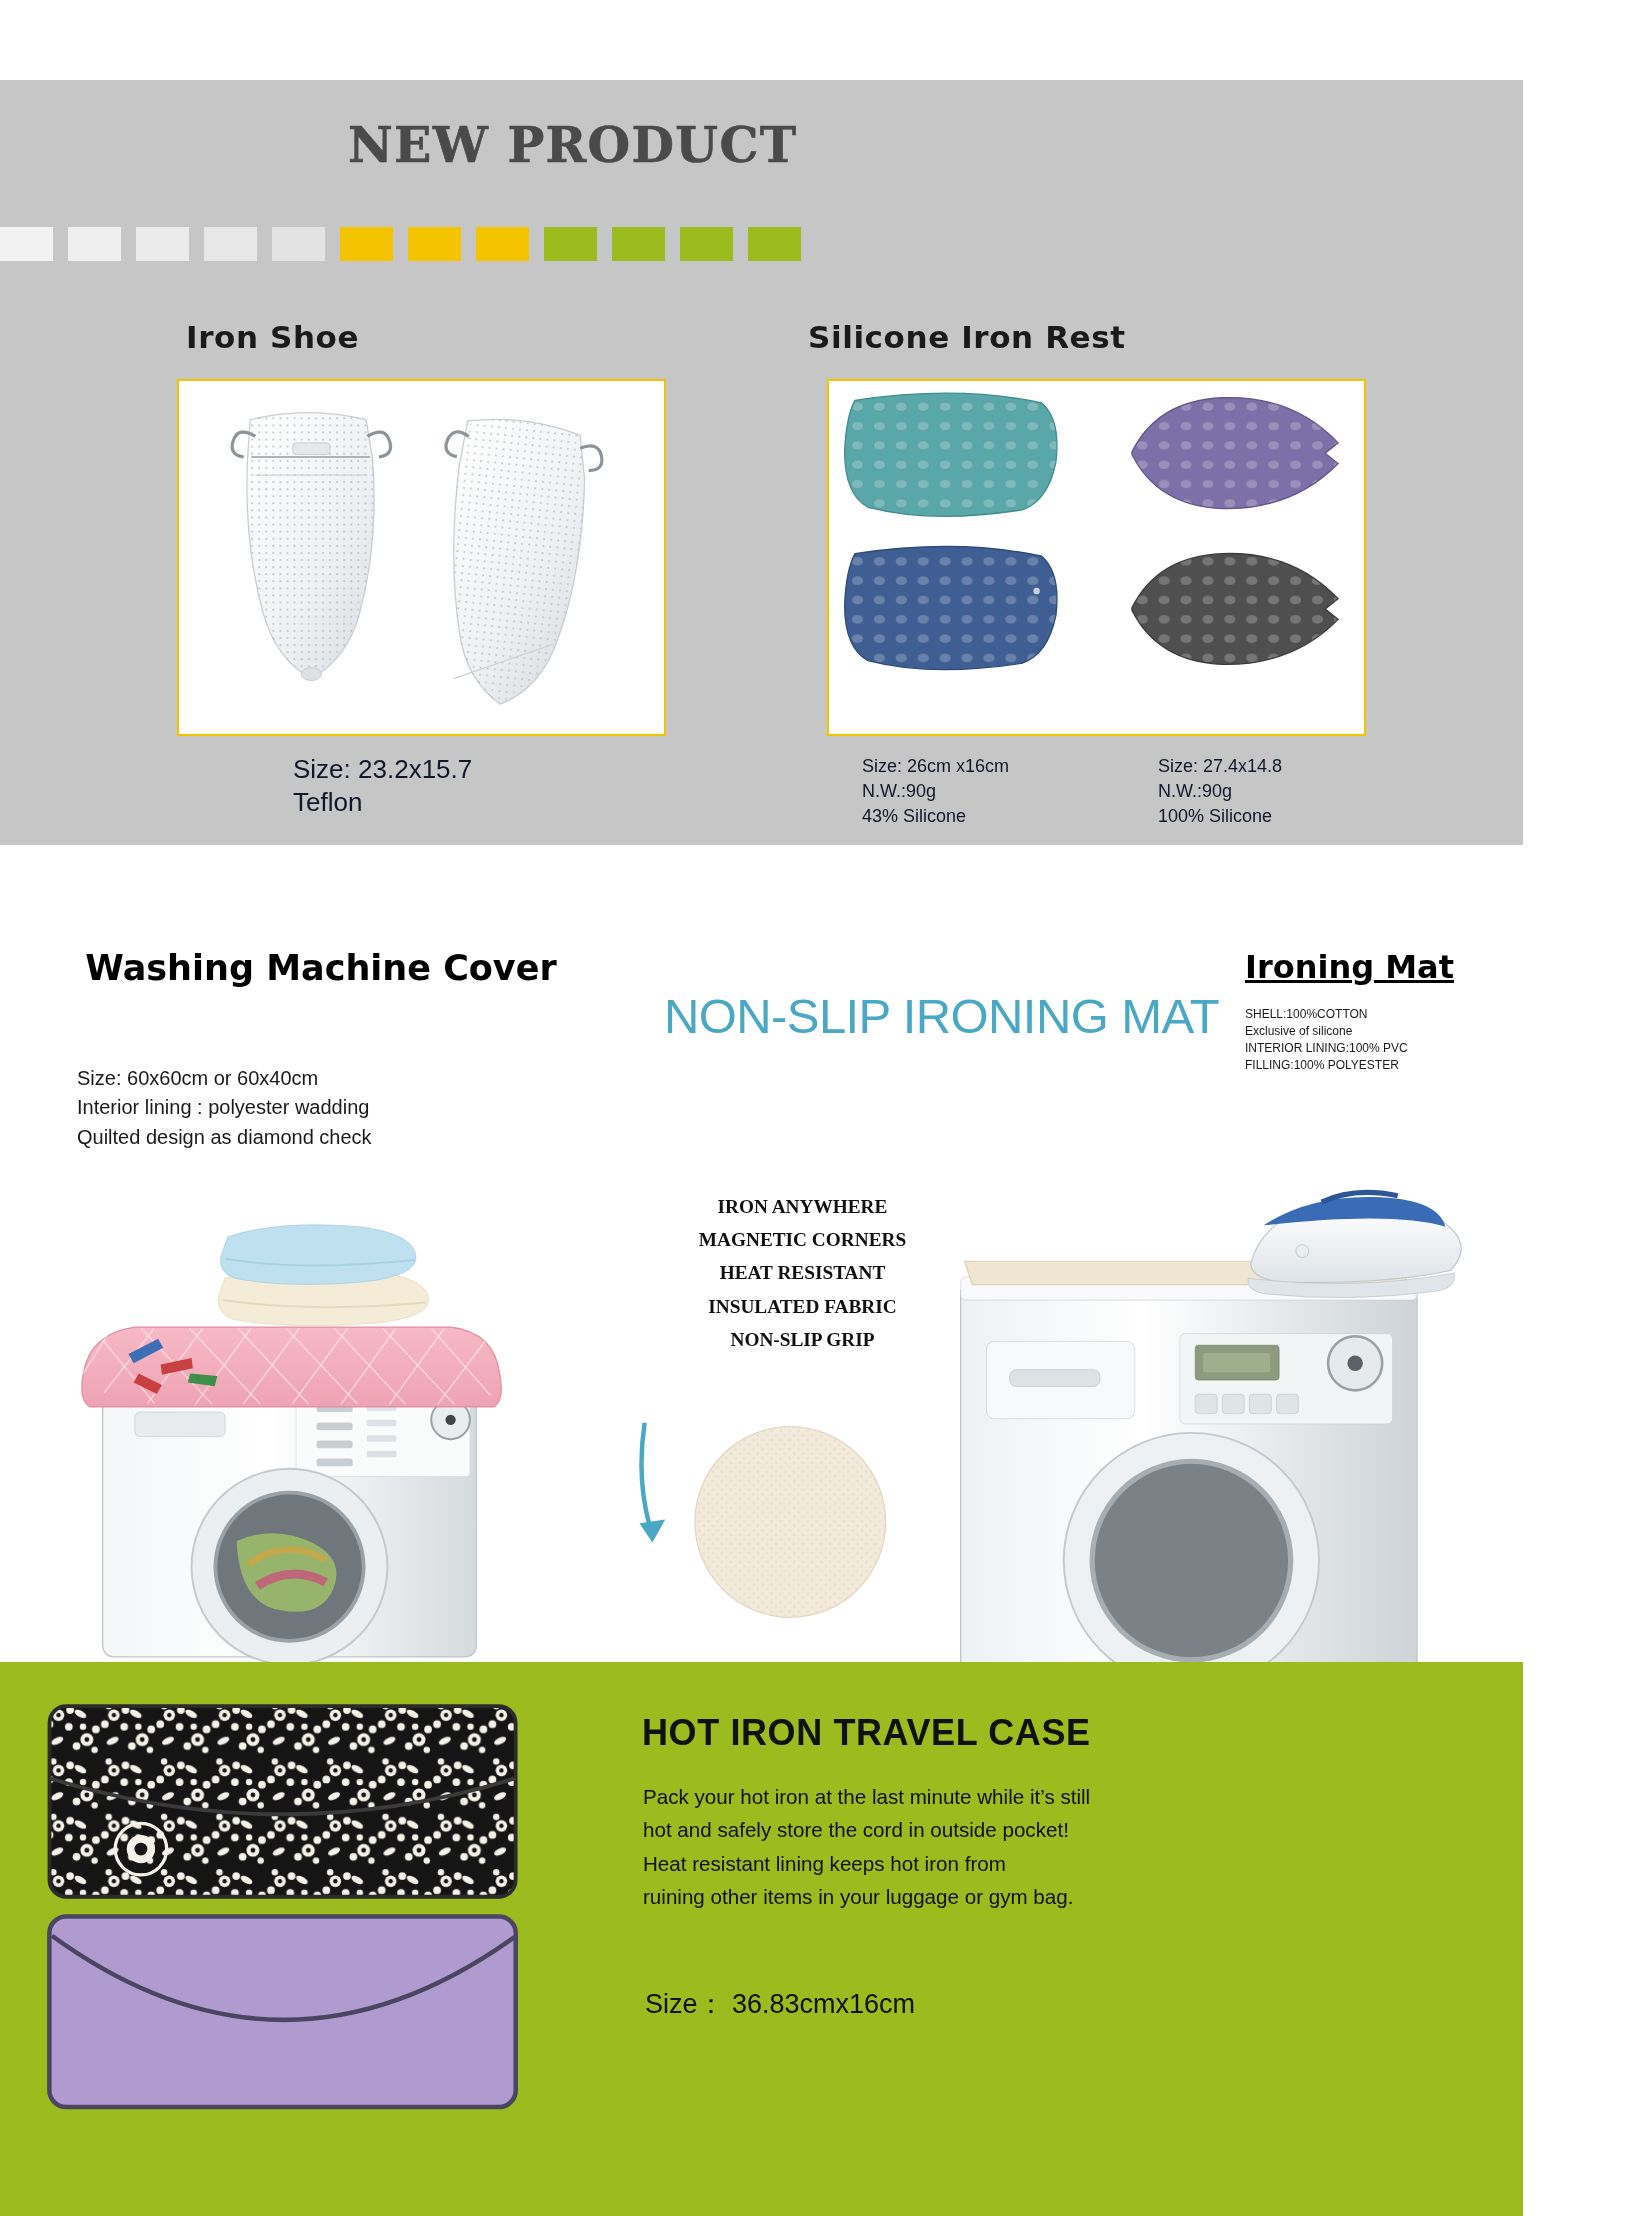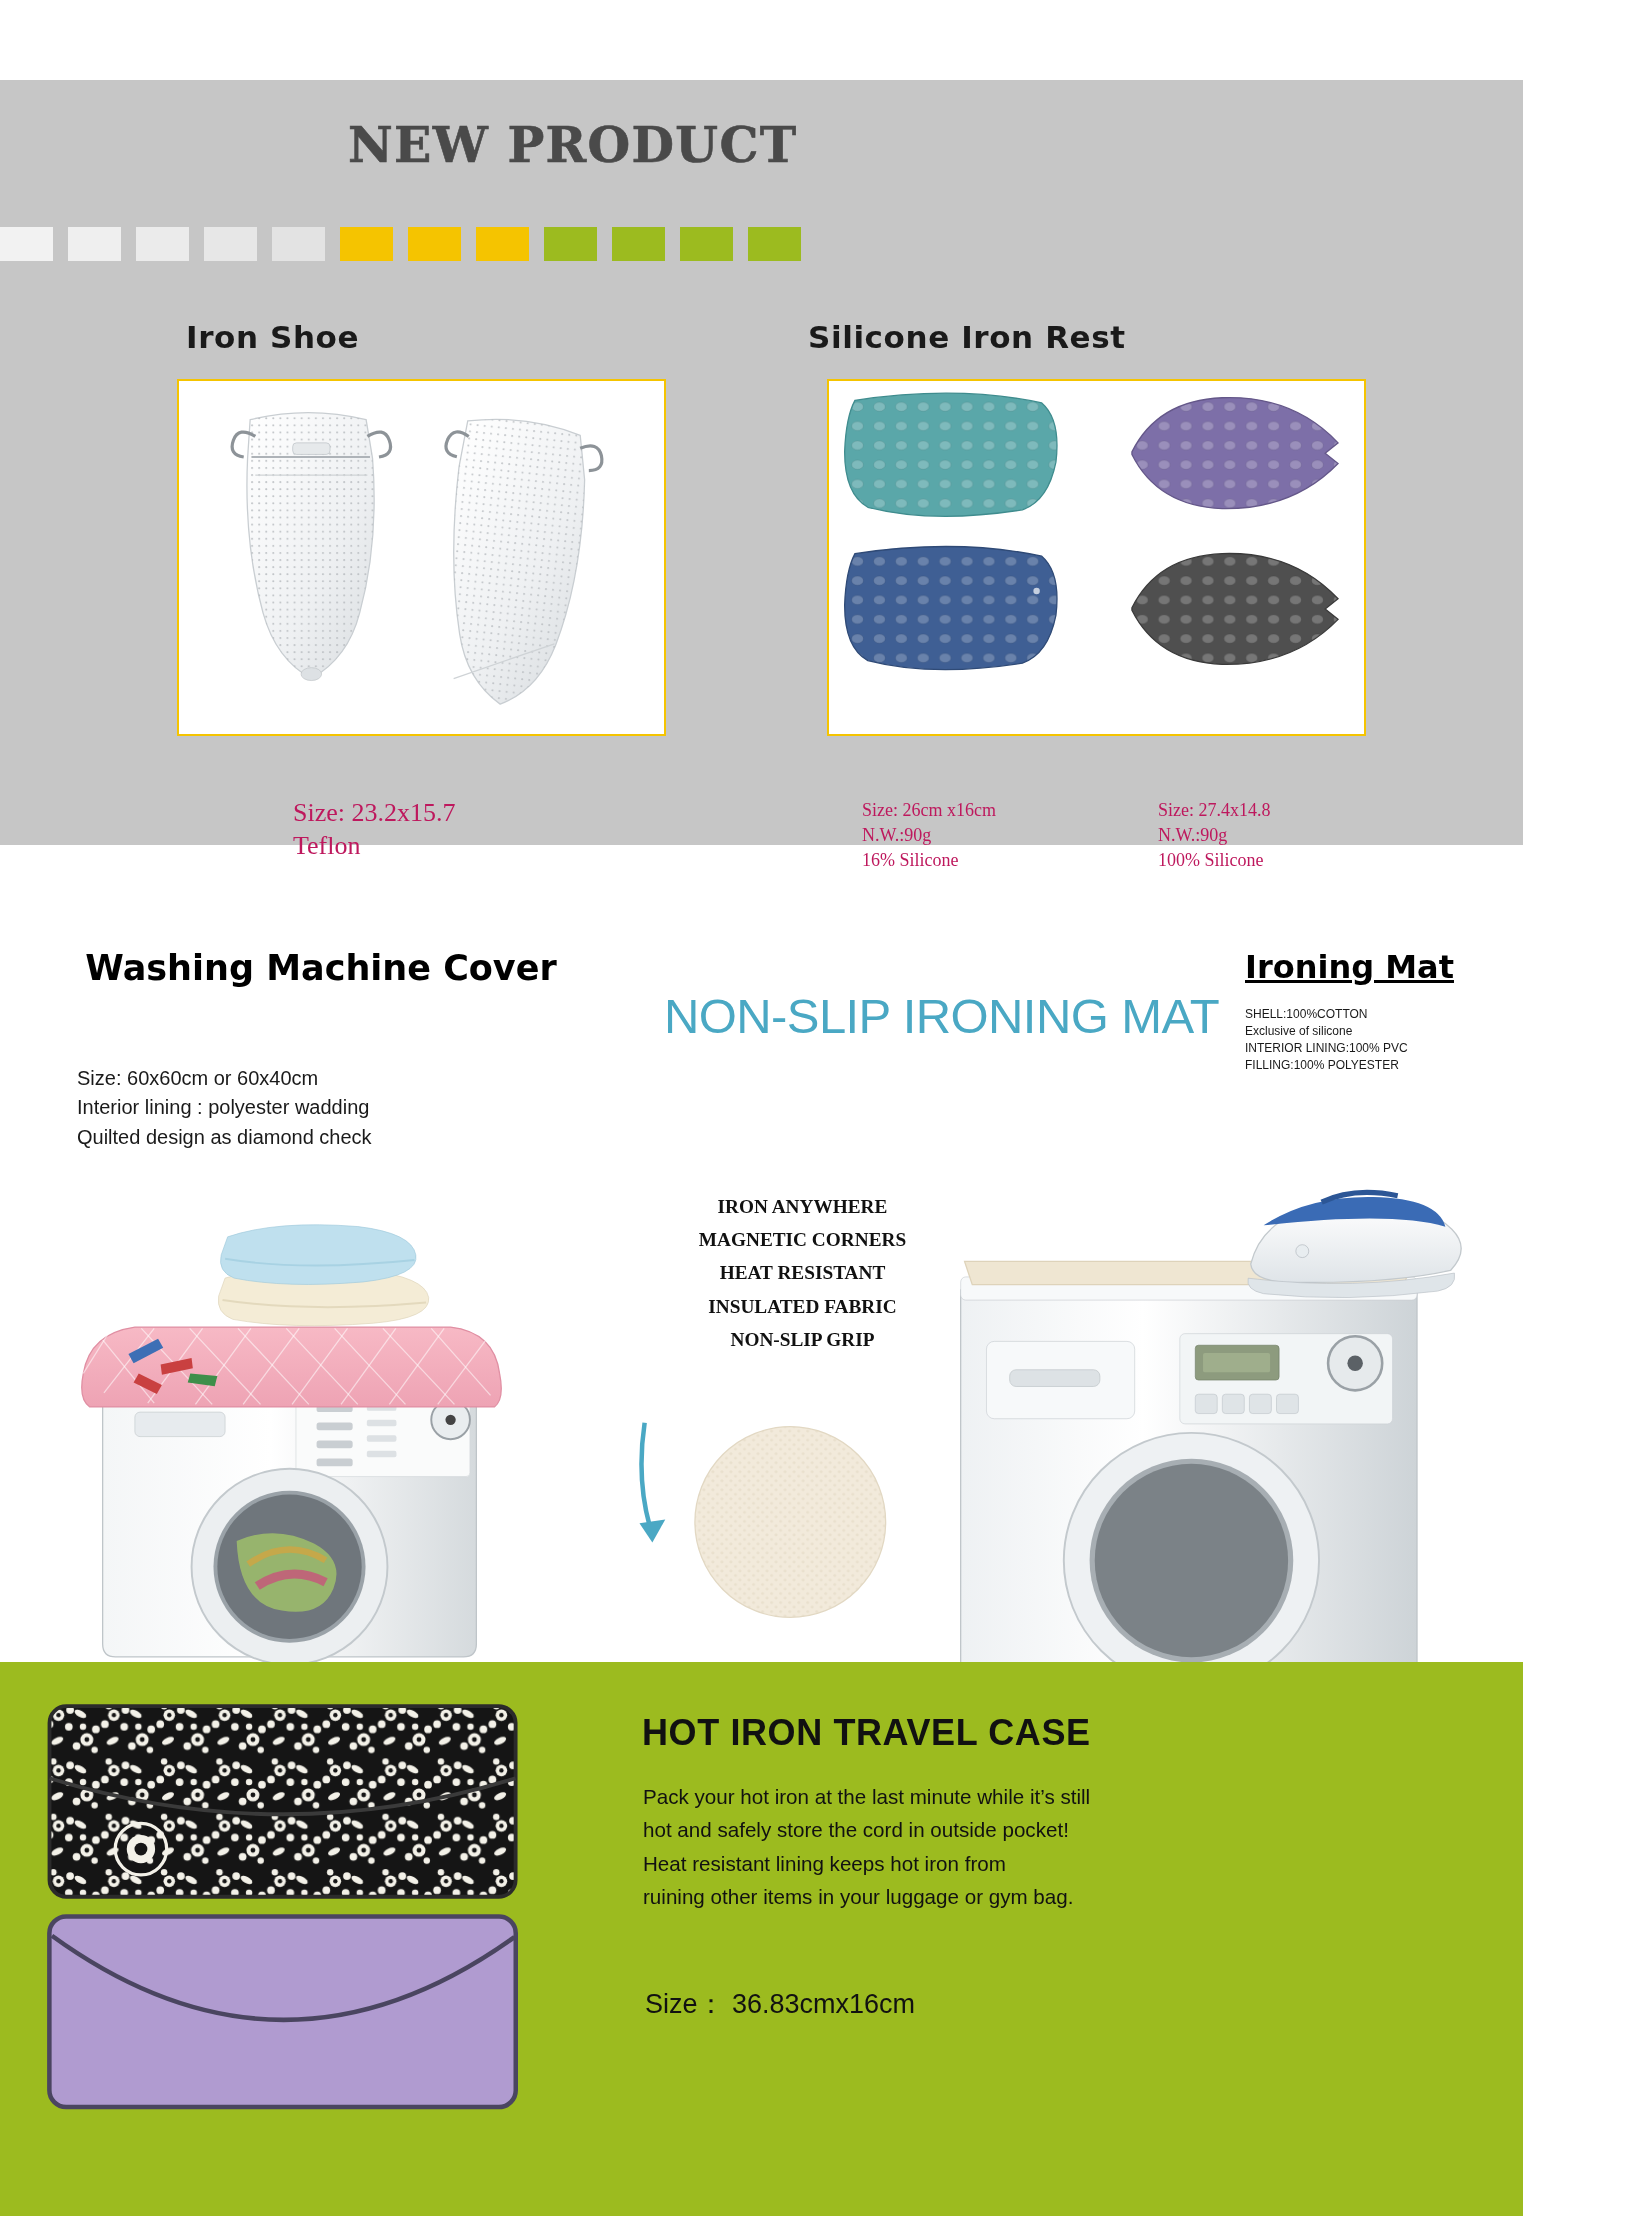--- a/index.html
+++ b/index.html
@@ -77,24 +77,23 @@
   }
   #iron-rest-frame {
     left: 827px;
     top: 379px;
     width: 535px;
     height: 353px;
   }
 
   .caption {
     position: absolute;
-    font-family: Liberation Serif, serif;
-    color: #be185d;
+    font-family: Liberation Sans, sans-serif;
+    color: #0f172a;
     white-space: pre-line;
-    margin-top: 44px;
   }
   #iron-shoe-caption {
     left: 293px;
     top: 753px;
     font-size: 26px;
     line-height: 1.25;
   }
   #rest-caption-1 {
     left: 862px;
     top: 754px;
@@ -328,21 +327,21 @@
 
     <path d="M470 352 Q510 272 610 268 Q720 264 790 338 L770 354 L790 370 Q720 442 610 440 Q510 436 470 356 Z" fill="#4f4f4f"></path>
     <g clip-path="url(#clipGrey)">
         <rect x="460" y="262" width="340" height="190" fill="url(#bump)"></rect>
       </g>
     <path d="M470 352 Q510 272 610 268 Q720 264 790 338 L770 354 L790 370 Q720 442 610 440 Q510 436 470 356 Z" fill="none" stroke="#3a3a3a" stroke-width="2"></path>
   </svg>
 </div>
 <div class="caption" id="rest-caption-1">Size: 26cm x16cm
 N.W.:90g
-16% Silicone</div>
+43% Silicone</div>
 <div class="caption" id="rest-caption-2">Size: 27.4x14.8
 N.W.:90g
 100% Silicone</div>
 
 <div class="wm-title">Washing Machine Cover</div>
 <div class="wm-specs">Size: 60x60cm or 60x40cm
 Interior lining : polyester wadding
 Quilted design as diamond check</div>
 
 <div class="nonslip-title">NON-SLIP IRONING MAT</div>

